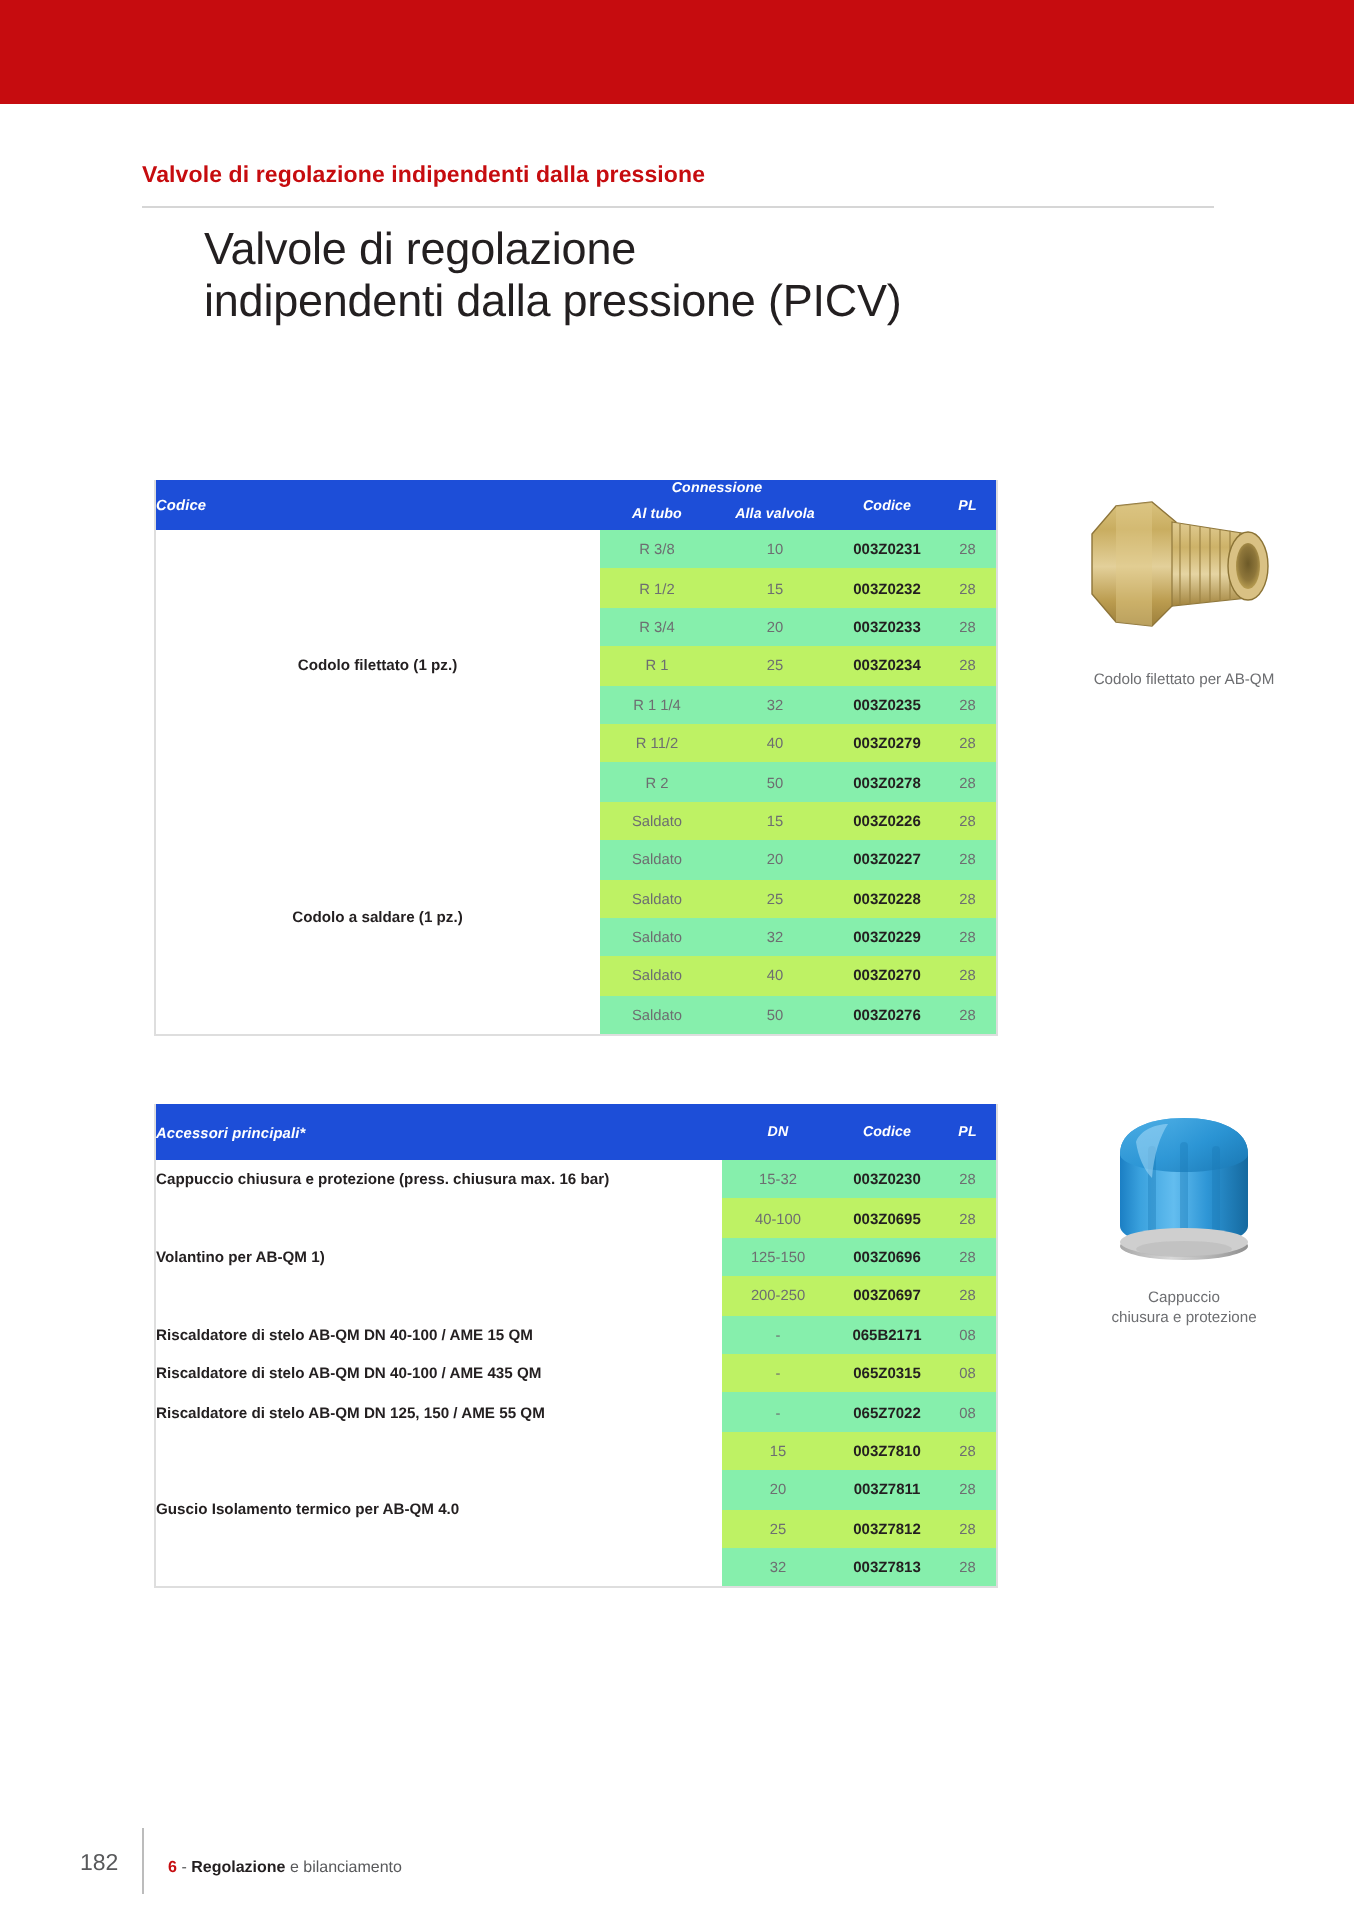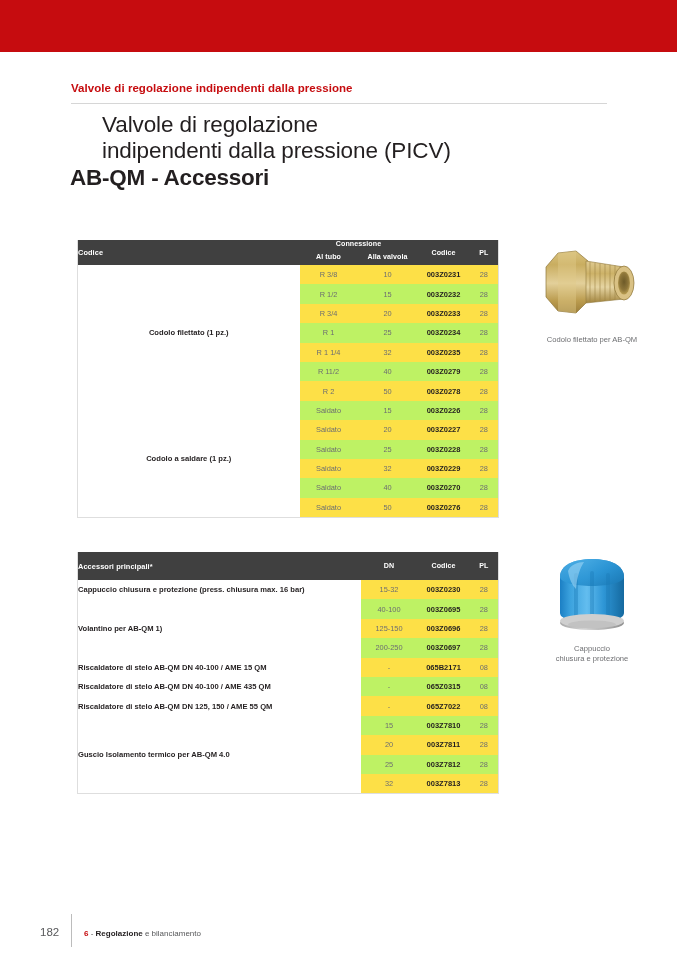--- a/index.html
+++ b/index.html
@@ -78,26 +78,27 @@
     font-size: 7.3px;
     color: #58595b;
   }
   .tbl td, .tbl th {
     padding: 0;
     margin: 0;
     border: 0;
     vertical-align: middle;
   }
   .hd {
-    background: #404040;
+    background: #1d4ed8;
     color: #ffffff;
     font-weight: bold;
     font-size: 7.1px;
     text-align: center;
     letter-spacing: .01em;
+    font-style: italic;
   }
   .hd-left {
     text-align: left;
     padding-left: 9px;
     font-size: 7.4px;
   }
   .hd-sep-b { border-bottom: 1px solid #ffffff; }
   .hd-sep-l { border-left: 1px solid #ffffff; }
   .cell {
     text-align: center;
@@ -117,21 +118,21 @@
     font-size: 7.6px;
   }
   .rowlabel-left {
     text-align: left;
     padding-left: 9px;
     font-weight: bold;
     color: #231f20;
     font-size: 7.6px;
   }
   .band { background: #bef264; }
-  .plain { background: #fde047; }
+  .plain { background: #86efac; }
   .grp-line { border-bottom: 1px solid #d9d9d9; }
   .tbl-outline {
     border-left: 1px solid #dedede;
     border-right: 1px solid #dedede;
     border-bottom: 1px solid #dedede;
   }
   .vsep { border-left: 1px solid #e4e4e4; }
 
   
   .fig {
@@ -182,21 +183,20 @@
 <div class="top-band"></div>
 
 <div class="page">
 
   <div class="eyebrow">Valvole di regolazione indipendenti dalla pressione</div>
   <div class="eyebrow-rule"></div>
 
   <div class="title-block">
     <div class="title-line">Valvole di regolazione</div>
     <div class="title-line">indipendenti dalla pressione (PICV)</div>
-    <div class="title-strong">AB-QM - Accessori</div>
   </div>
 
   <table class="tbl tbl-outline" style="left:77px; top:188px; width:421px;">
     <colgroup>
       <col style="width:222px">
         <col style="width:58px">
         <col style="width:60px">
       <col style="width:52px">
         <col style="width:29px">
     </colgroup>

